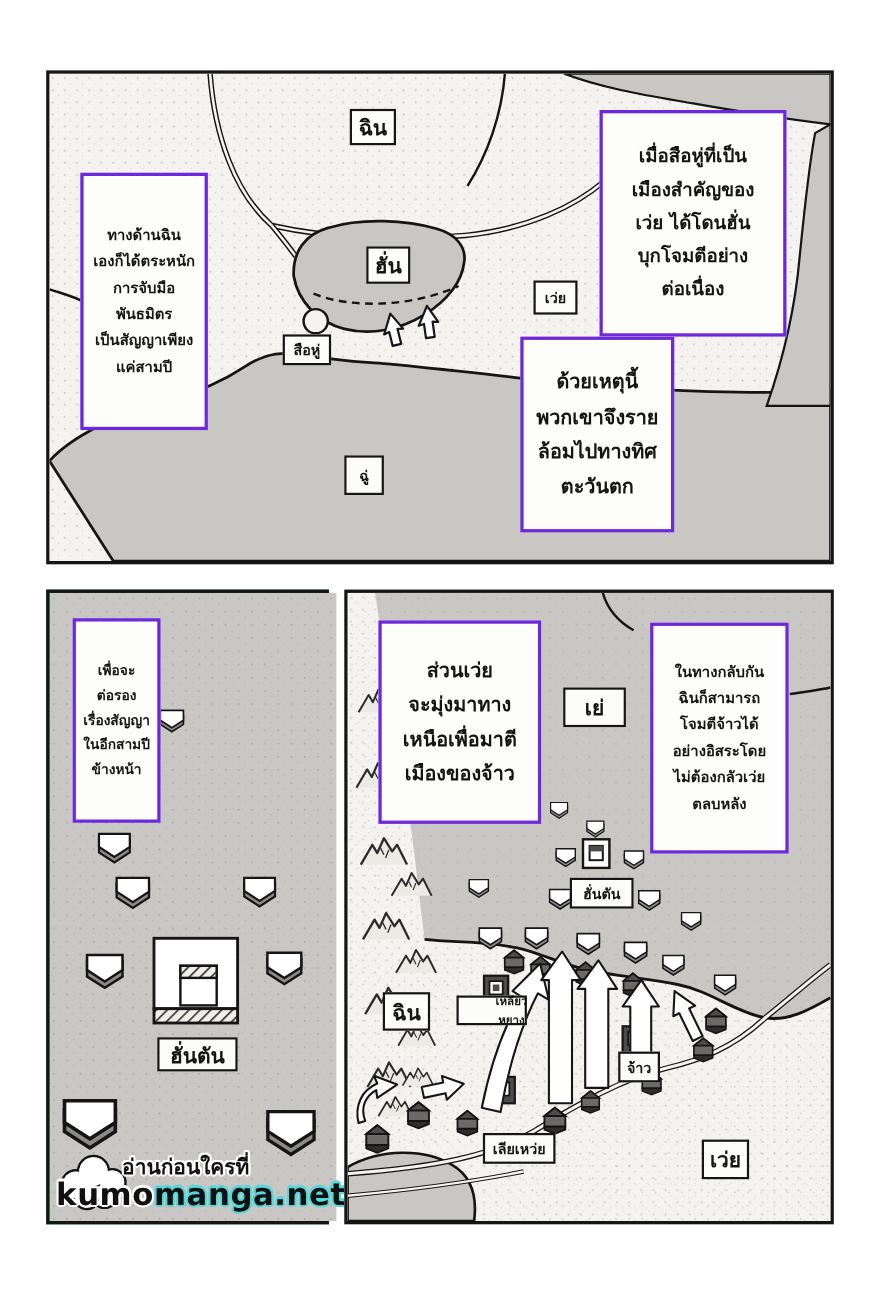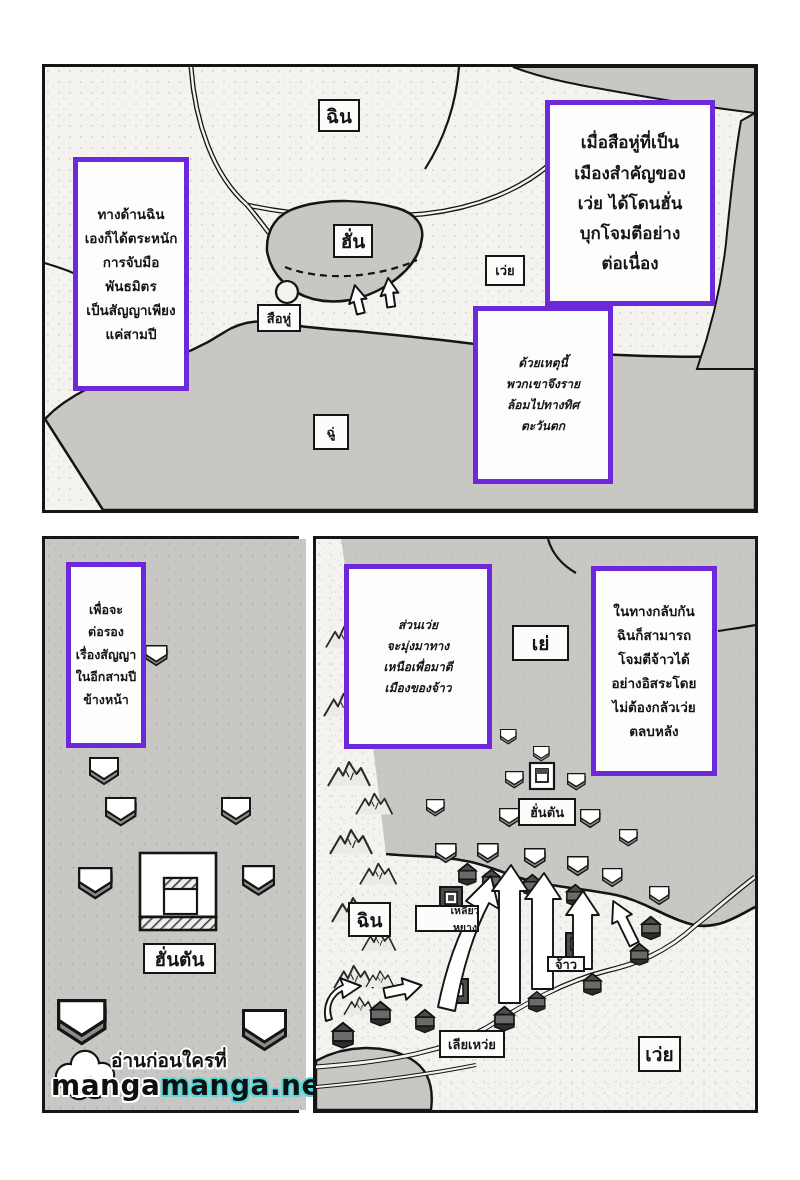--- a/index.html
+++ b/index.html
@@ -7,32 +7,32 @@
     width:800px;height:1180px;position:relative;background:#ffffff;
     font-family:"DejaVu Sans","Liberation Sans",sans-serif;color:#141414;
     overflow:hidden;
   }
   .panel{
     position:absolute;border:3px solid #151515;background:#f5f3ef;box-sizing:border-box;
   }
   .panel svg{position:absolute;left:0;top:0;display:block;}
   .overlay{position:absolute;box-sizing:border-box;}
   .speech{
-    background:#fdfdfb;border:5px solid #6d28d9;
+    background:#fdfdfb;border:3px solid #6d28d9;
     display:flex;align-items:center;justify-content:center;text-align:center;
     white-space:pre-line;font-weight:700;line-height:1.72;
   }
   .maplabel{
     background:#fcfcfa;border:2px solid #151515;
     display:flex;align-items:center;justify-content:center;text-align:center;
     font-weight:700;
   }
   .fs12{font-size:12.5px;line-height:1.8;}
   .fs13{font-size:13.5px;line-height:1.78;}
-  .fs16{font-size:12px;line-height:1.75;font-style:italic;}
+  .fs16{font-size:18px;line-height:1.75;}
   .fs17{font-size:17px;line-height:1.78;}
   .lbl13{font-size:13px;}
   .lbl15{font-size:19px;}
   .lbl11{font-size:10.5px;}
   
   .logo{position:absolute;width:240px;height:66px;}
   .logo .tagline{
     position:absolute;left:62px;top:0px;font-size:19px;font-weight:800;color:#111;
     text-shadow:2px 0 0 #fff,-2px 0 0 #fff,0 2px 0 #fff,0 -2px 0 #fff,1.5px 1.5px 0 #fff,-1.5px -1.5px 0 #fff,1.5px -1.5px 0 #fff,-1.5px 1.5px 0 #fff;
   }
@@ -169,21 +169,21 @@
           <circle cx="30" cy="42" r="11"></circle>
           <circle cx="46" cy="42" r="10"></circle>
       </g>
       <g fill="#151515">
         <circle cx="26" cy="42" r="2.6"></circle>
           <circle cx="45" cy="42" r="2.6"></circle>
       </g>
       <path d="M31,46 Q35.5,50 40,46" fill="none" stroke="#151515" stroke-width="2.2" stroke-linecap="round"></path>
     </svg>
     <div class="tagline">อ่านก่อนใครที่</div>
-    <div class="site"><span class="kumo">manga</span><span class="manga">manga.net</span></div>
+    <div class="site"><span class="kumo">kumo</span><span class="manga">manga.net</span></div>
   </div>
 </div>
 
 <div class="panel" style="left:313px;top:536px;width:445px;height:577px;">
   <svg width="439" height="571" viewBox="0 0 439 571">
     <defs>
       <g id="houseD">
         <path d="M1,19 H21 V22 L11,26 L1,22 Z" fill="#2e2d2c" stroke="#151515" stroke-width="1.6"></path>
         <path d="M1,9 L11,1 L21,9 V19 H1 Z" fill="#6b6a68" stroke="#151515" stroke-width="1.8"></path>
         <path d="M1,9 L11,1 L21,9 Z" fill="#4d4c4a" stroke="#151515" stroke-width="1.8"></path>
@@ -293,16 +293,16 @@
 ฉินก็สามารถ
 โจมตีจ้าวได้
 อย่างอิสระโดย
 ไม่ต้องกลัวเว่ย
 ตลบหลัง</div>
 
   <div class="overlay maplabel lbl15" style="left:196px;top:86px;width:57px;height:36px;">เย่</div>
   <div class="overlay maplabel lbl13" style="left:202px;top:259px;width:58px;height:28px;">ฮั่นตัน</div>
   <div class="overlay maplabel lbl15" style="left:32px;top:363px;width:43px;height:35px;">ฉิน</div>
   <div class="overlay maplabel lbl11" style="left:99px;top:366px;width:64px;height:27px;padding-left:36px;">เหลียวหยาง</div>
-  <div class="overlay maplabel lbl13" style="left:231px;top:417px;width:38px;height:16px;">จ้าว</div>
+  <div class="overlay maplabel lbl13" style="left:246px;top:417px;width:38px;height:28px;">จ้าว</div>
   <div class="overlay maplabel lbl13" style="left:123px;top:491px;width:66px;height:28px;">เลียเหว่ย</div>
   <div class="overlay maplabel lbl15" style="left:322px;top:497px;width:43px;height:36px;">เว่ย</div>
 </div>
 
 </body></html>

